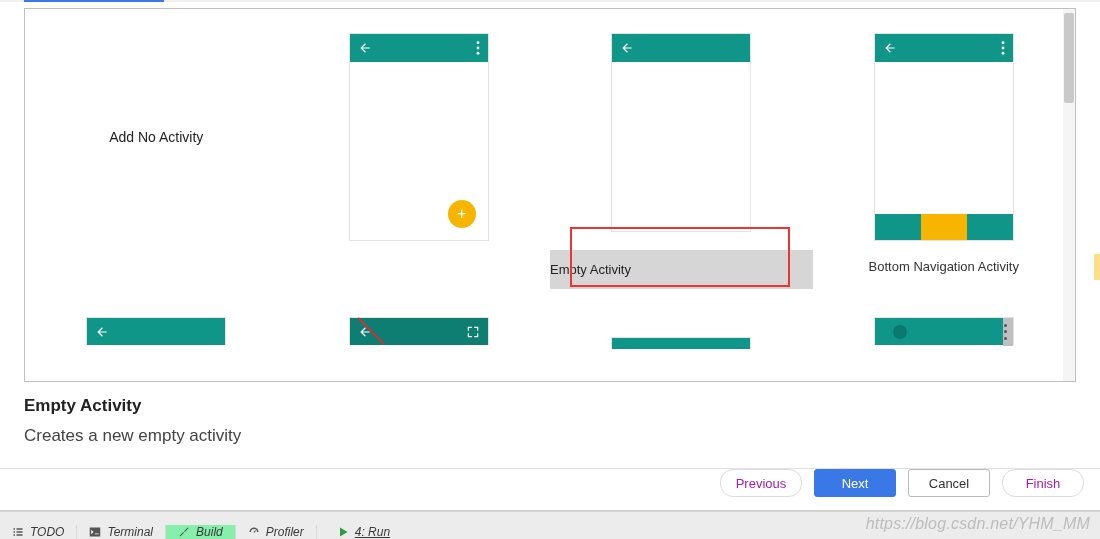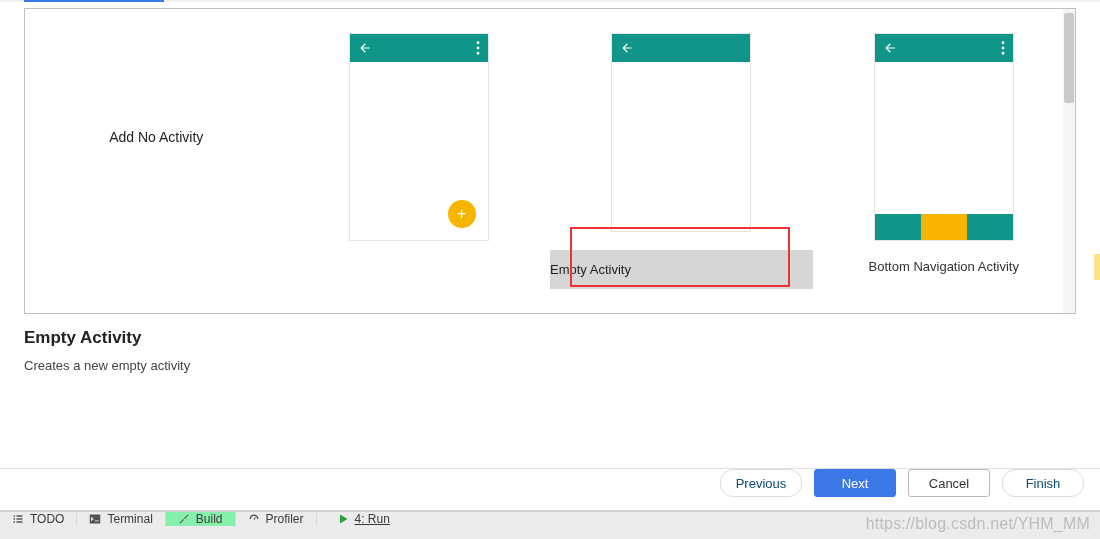--- a/index.html
+++ b/index.html
@@ -23,21 +23,21 @@
       left: 24px;
       top: 0;
       width: 140px;
       height: 2px;
       background: #3b78e7;
     }
     .gallery-wrap {
       position: relative;
       margin: 6px 24px 0 24px;
       border: 1px solid #bfbfbf;
-      height: 306px;
+      height: 374px;
       overflow: hidden;
       background: #fff;
     }
     .gallery {
       display: flex;
       flex-wrap: wrap;
       gap: 0;
       width: 100%;
     }
     .cell {
@@ -189,21 +189,21 @@
       left: 1px;
       width: 10px;
       height: 90px;
       background: #c9c9c9;
       border-radius: 2px;
     }
     .desc-area {
       padding: 14px 24px 0 24px;
     }
     .desc-title { font-weight: bold; font-size: 17px; margin-bottom: 10px; }
-    .desc-text { font-size: 13px; color: #444; }
+    .desc-text { font-size: 17px; color: #444; }
     .button-row {
       position: absolute;
       bottom: 32px;
       right: 16px;
       display: flex;
       gap: 12px;
       align-items: center;
       padding: 10px 0;
     }
     .btn {
@@ -212,21 +212,21 @@
       border-radius: 3px;
       font-size: 13px;
       display: flex;
       align-items: center;
       justify-content: center;
       cursor: pointer;
       border: 1px solid #bbb;
       background: #fff;
       color: #333;
     }
-    .btn.disabled { color: #0c4a6e; border-color: #dcdcdc; cursor: default; border-radius: 13px; }
+    .btn.disabled { color: #a21caf; border-color: #dcdcdc; cursor: default; border-radius: 13px; }
     .btn.primary {
       background: #3b78e7;
       color: #fff;
       border-color: #3b78e7;
       font-weight: 400;
     }
     .divider-line {
       position: absolute;
       left: 0;
       bottom: 70px;
@@ -243,24 +243,25 @@
       background: #cfcfcf;
     }
     .statusbar {
       position: absolute;
       bottom: 0;
       left: 0;
       width: 100%;
       height: 28px;
       background: #ececec;
       display: flex;
-      align-items: flex-start;
+      align-items: flex-end;
       font-size: 12px;
       color: #3a3a3a;
       border-top: 1px solid #d5d5d5;
+      font-style: italic;
     }
     .status-item {
       display: flex;
       align-items: center;
       padding: 0 12px;
       gap: 6px;
       border-right: 1px solid #d9d9d9;
       cursor: pointer;
     }
     .status-item.active { background: #86efac; }

